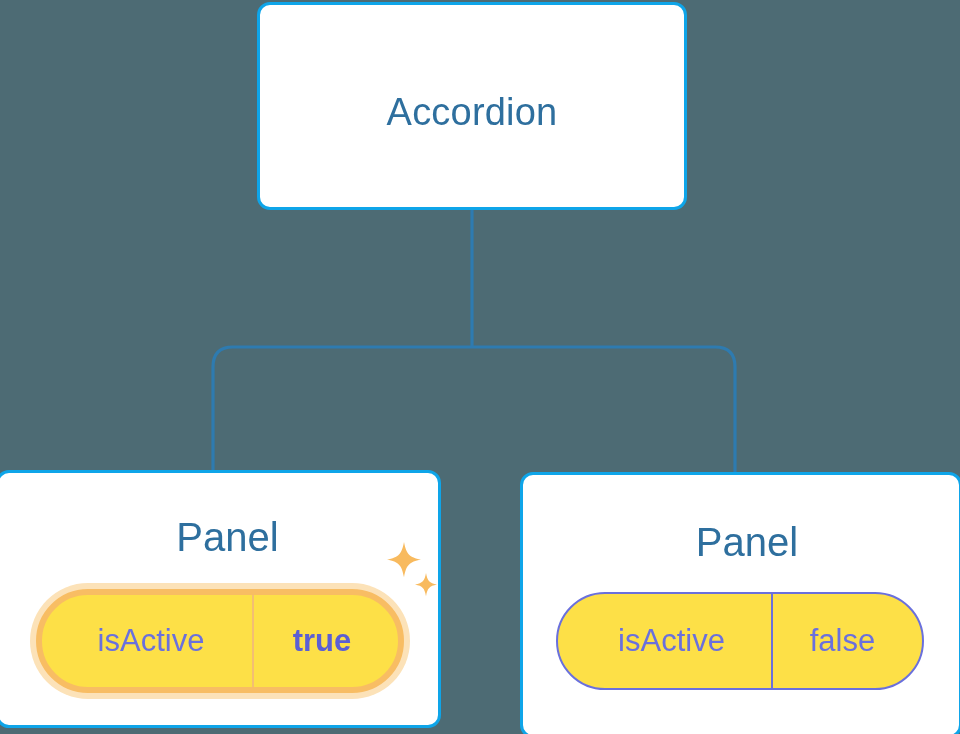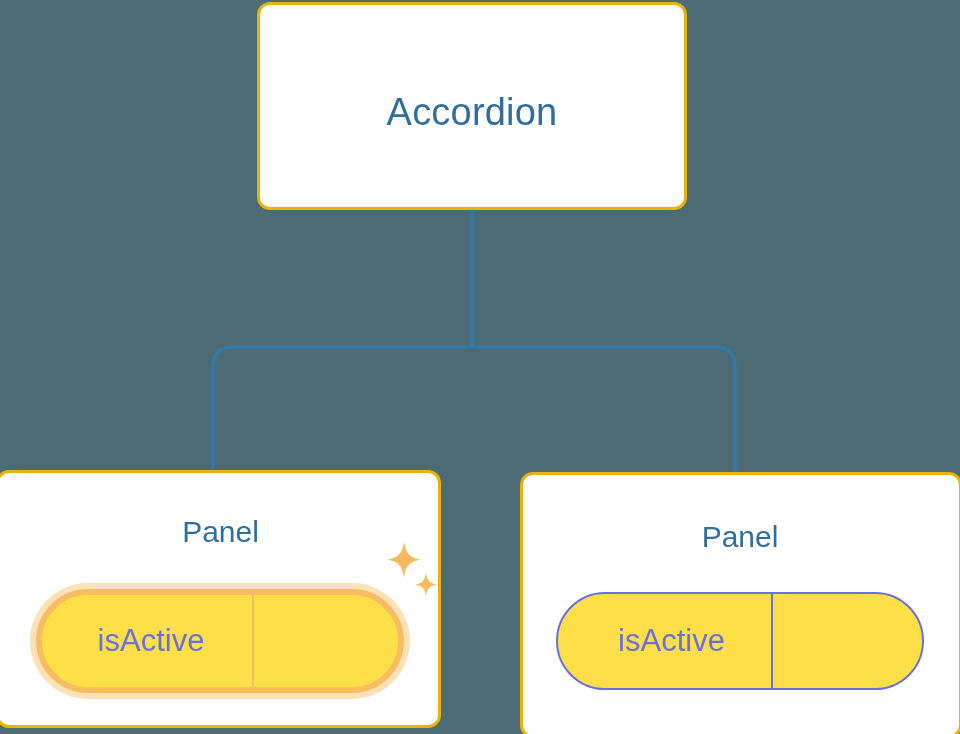--- a/index.html
+++ b/index.html
@@ -31,21 +31,21 @@
     width: 960px;
     height: 734px;
     pointer-events: none;
     z-index: 1;
   }
 
   
   .node-card {
     position: absolute;
     background: #ffffff;
-    border: 3px solid #eab308;
+    border: 3px solid #0ea5e9;
     border-radius: 13px;
     box-sizing: border-box;
     z-index: 2;
   }
 
   .node-title {
     position: absolute;
     left: 0;
     right: 0;
     text-align: center;
@@ -78,24 +78,25 @@
     left: 520px;
     top: 472px;
     width: 442px;
     height: 266px;
   }
   
   .panel-title-abs {
     position: absolute;
     text-align: center;
     color: #2e6f9e;
-    font-size: 30px;
+    font-size: 40px;
     font-weight: 400;
     white-space: nowrap;
     z-index: 3;
+    margin-left: 7px;
   }
   #panel-left-title {
     left: 0px;
     top: 515px;
     width: 441px;
   }
   #panel-right-title {
     left: 520px;
     top: 520px;
     width: 440px;
@@ -214,20 +215,21 @@
     <div class="node-title">Accordion</div>
   </div>
 
   <div class="node-card" id="panel-left"></div>
   <div class="panel-title-abs" id="panel-left-title">Panel</div>
 
   <div id="pill-left-wrap">
     <div id="pill-left-halo"></div>
     <div class="prop-pill" id="pill-left">
       <div class="prop-key">isActive</div>
+      <div class="prop-val">true</div>
     </div>
   </div>
 
   <svg id="sparkle-group" viewBox="0 0 58 66" width="58" height="66" xmlns="http://www.w3.org/2000/svg">
     <path d="M 22 2
              C 24.4 14.2 27.2 17.2 39 19.6
              C 27.2 22 24.4 25 22 37.2
              C 19.6 25 16.8 22 5 19.6
              C 16.8 17.2 19.6 14.2 22 2 Z" fill="#f8ba5e"></path>
     <path d="M 44 33
@@ -235,15 +237,16 @@
              C 47.3 46.2 45.5 48.2 44 56.2
              C 42.5 48.2 40.7 46.2 33 44.6
              C 40.7 43 42.5 41 44 33 Z" fill="#f8ba5e"></path>
   </svg>
 
   <div class="node-card" id="panel-right"></div>
   <div class="panel-title-abs" id="panel-right-title">Panel</div>
 
   <div class="prop-pill" id="pill-right">
     <div class="prop-key">isActive</div>
+    <div class="prop-val">false</div>
   </div>
 
 </div>
 
 </body></html>

